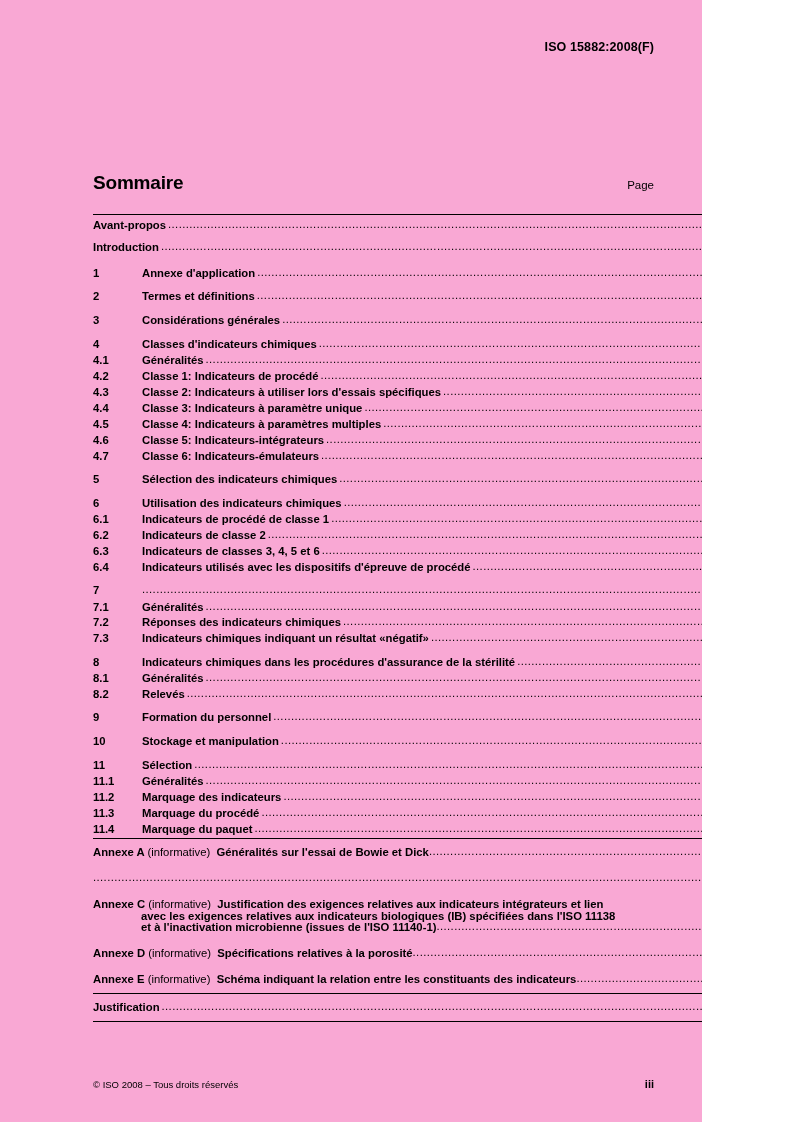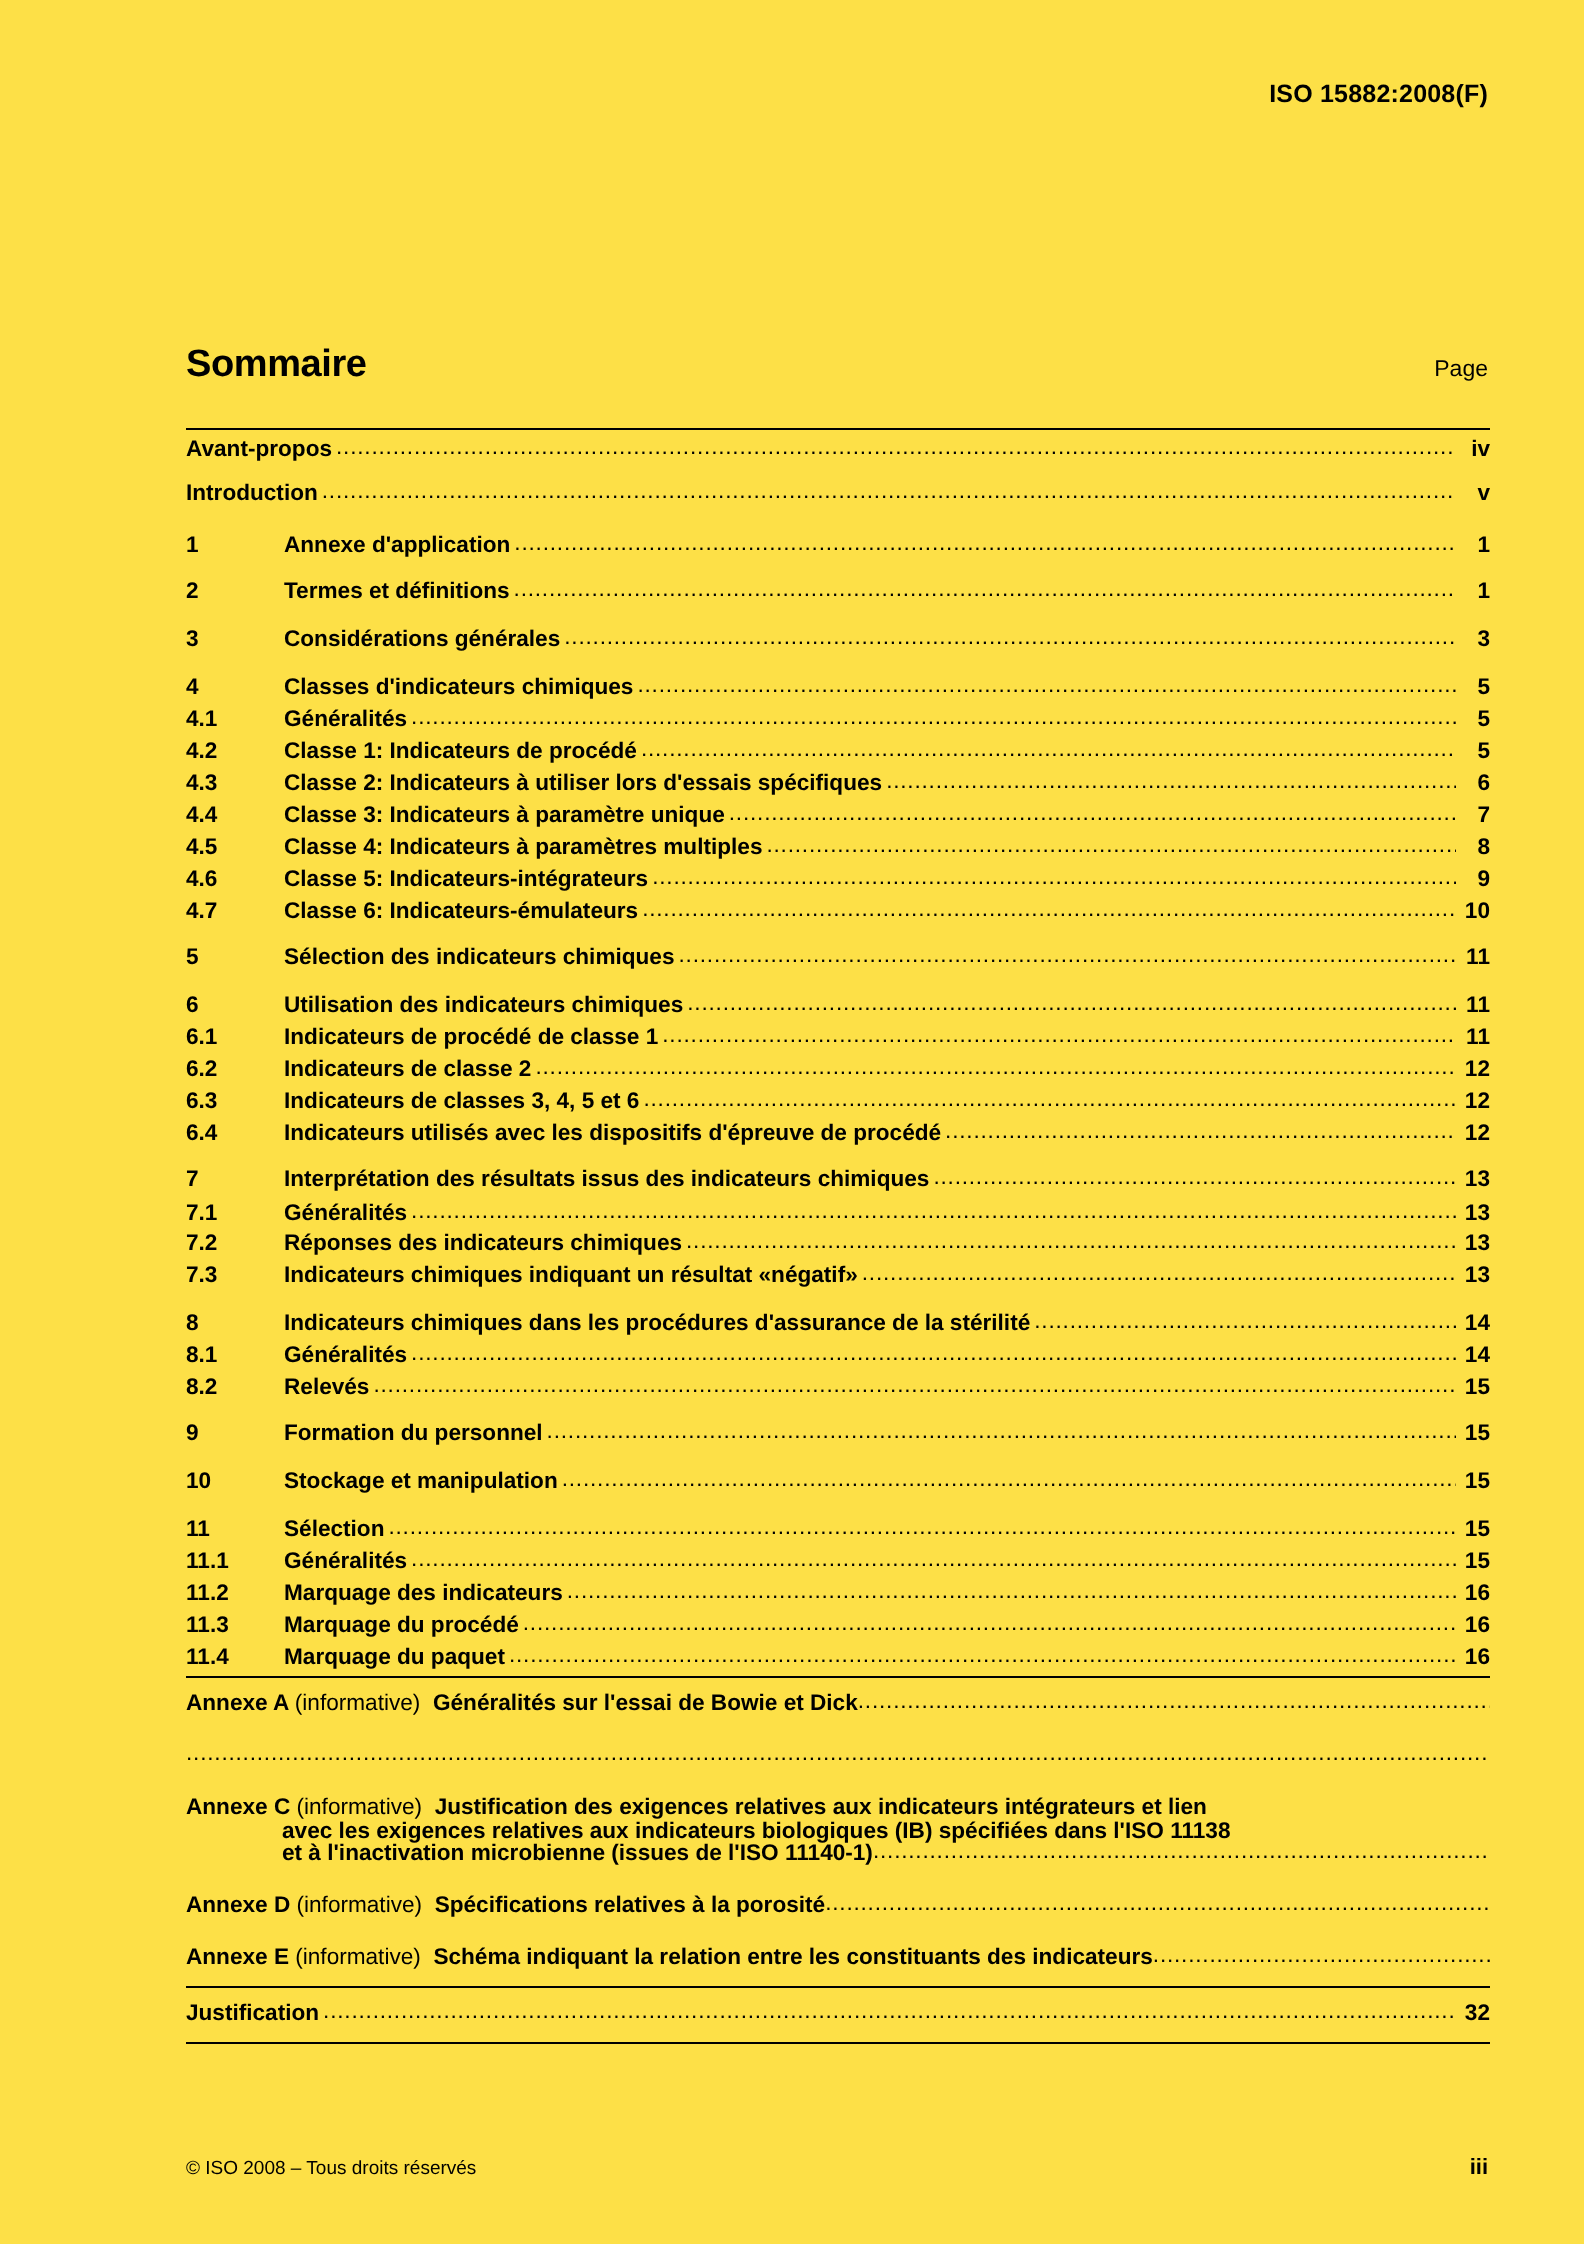--- a/index.html
+++ b/index.html
@@ -2,23 +2,23 @@
 <html><head>
 <meta charset="utf-8">
 <style>
   html, body {
     margin: 0;
     padding: 0;
     background: #ffffff;
   }
   .page {
     position: relative;
-    width: 792px;
+    width: 702px;
     height: 1122px;
-    background: #fde047;
+    background: #f9a8d4;
     font-family: "Liberation Sans", sans-serif;
     color: #000000;
     overflow: hidden;
     box-sizing: border-box;
   }
 
   
   .doc-header {
     position: absolute;
     top: 40px;
@@ -265,21 +265,20 @@
         <span class="pg">12</span>
       </div>
       <div class="toc-entry lvl2">
         <span class="num">6.4</span>
         <span class="label">Indicateurs utilisés avec les dispositifs d'épreuve de procédé</span>
         <span class="dots">............................................................................................................................................................................................................................................................................................................</span>
         <span class="pg">12</span>
       </div>
       <div class="toc-entry lvl1">
         <span class="num">7</span>
-        <span class="label">Interprétation des résultats issus des indicateurs chimiques</span>
         <span class="dots">............................................................................................................................................................................................................................................................................................................</span>
         <span class="pg">13</span>
       </div>
       <div class="toc-entry lvl2">
         <span class="num">7.1</span>
         <span class="label">Généralités</span>
         <span class="dots">............................................................................................................................................................................................................................................................................................................</span>
         <span class="pg">13</span>
       </div>
       <div class="toc-entry lvl2">

